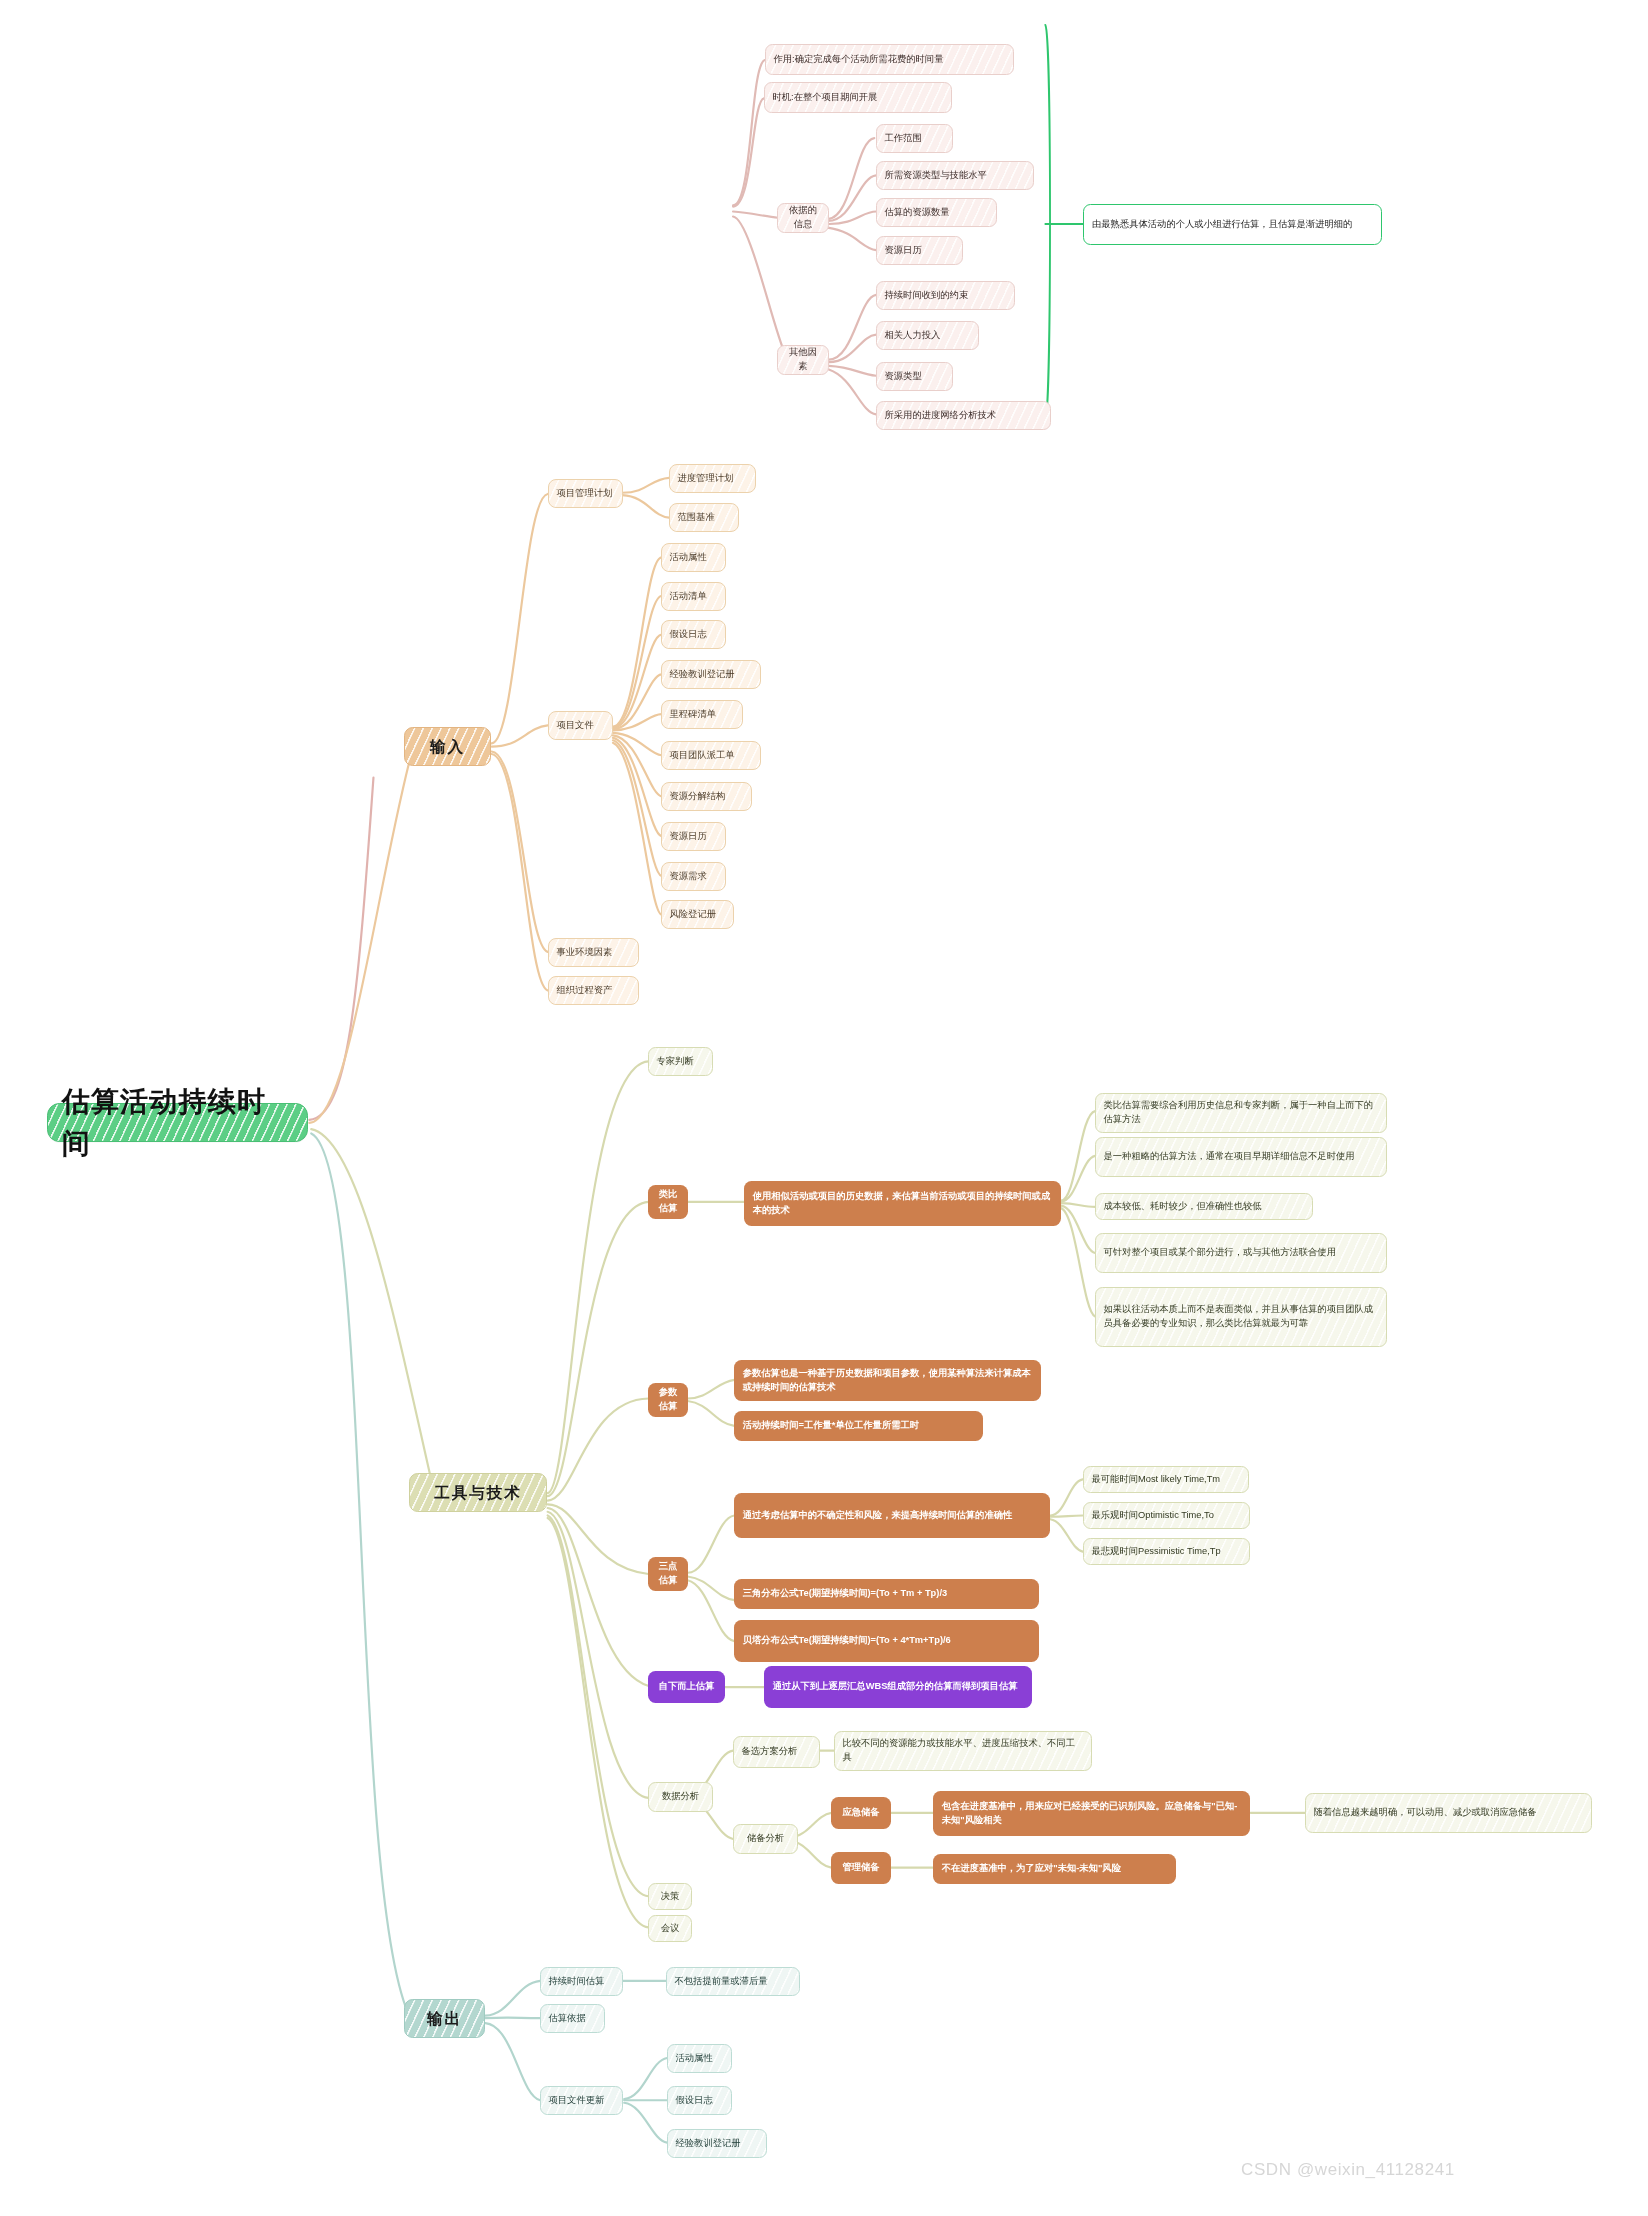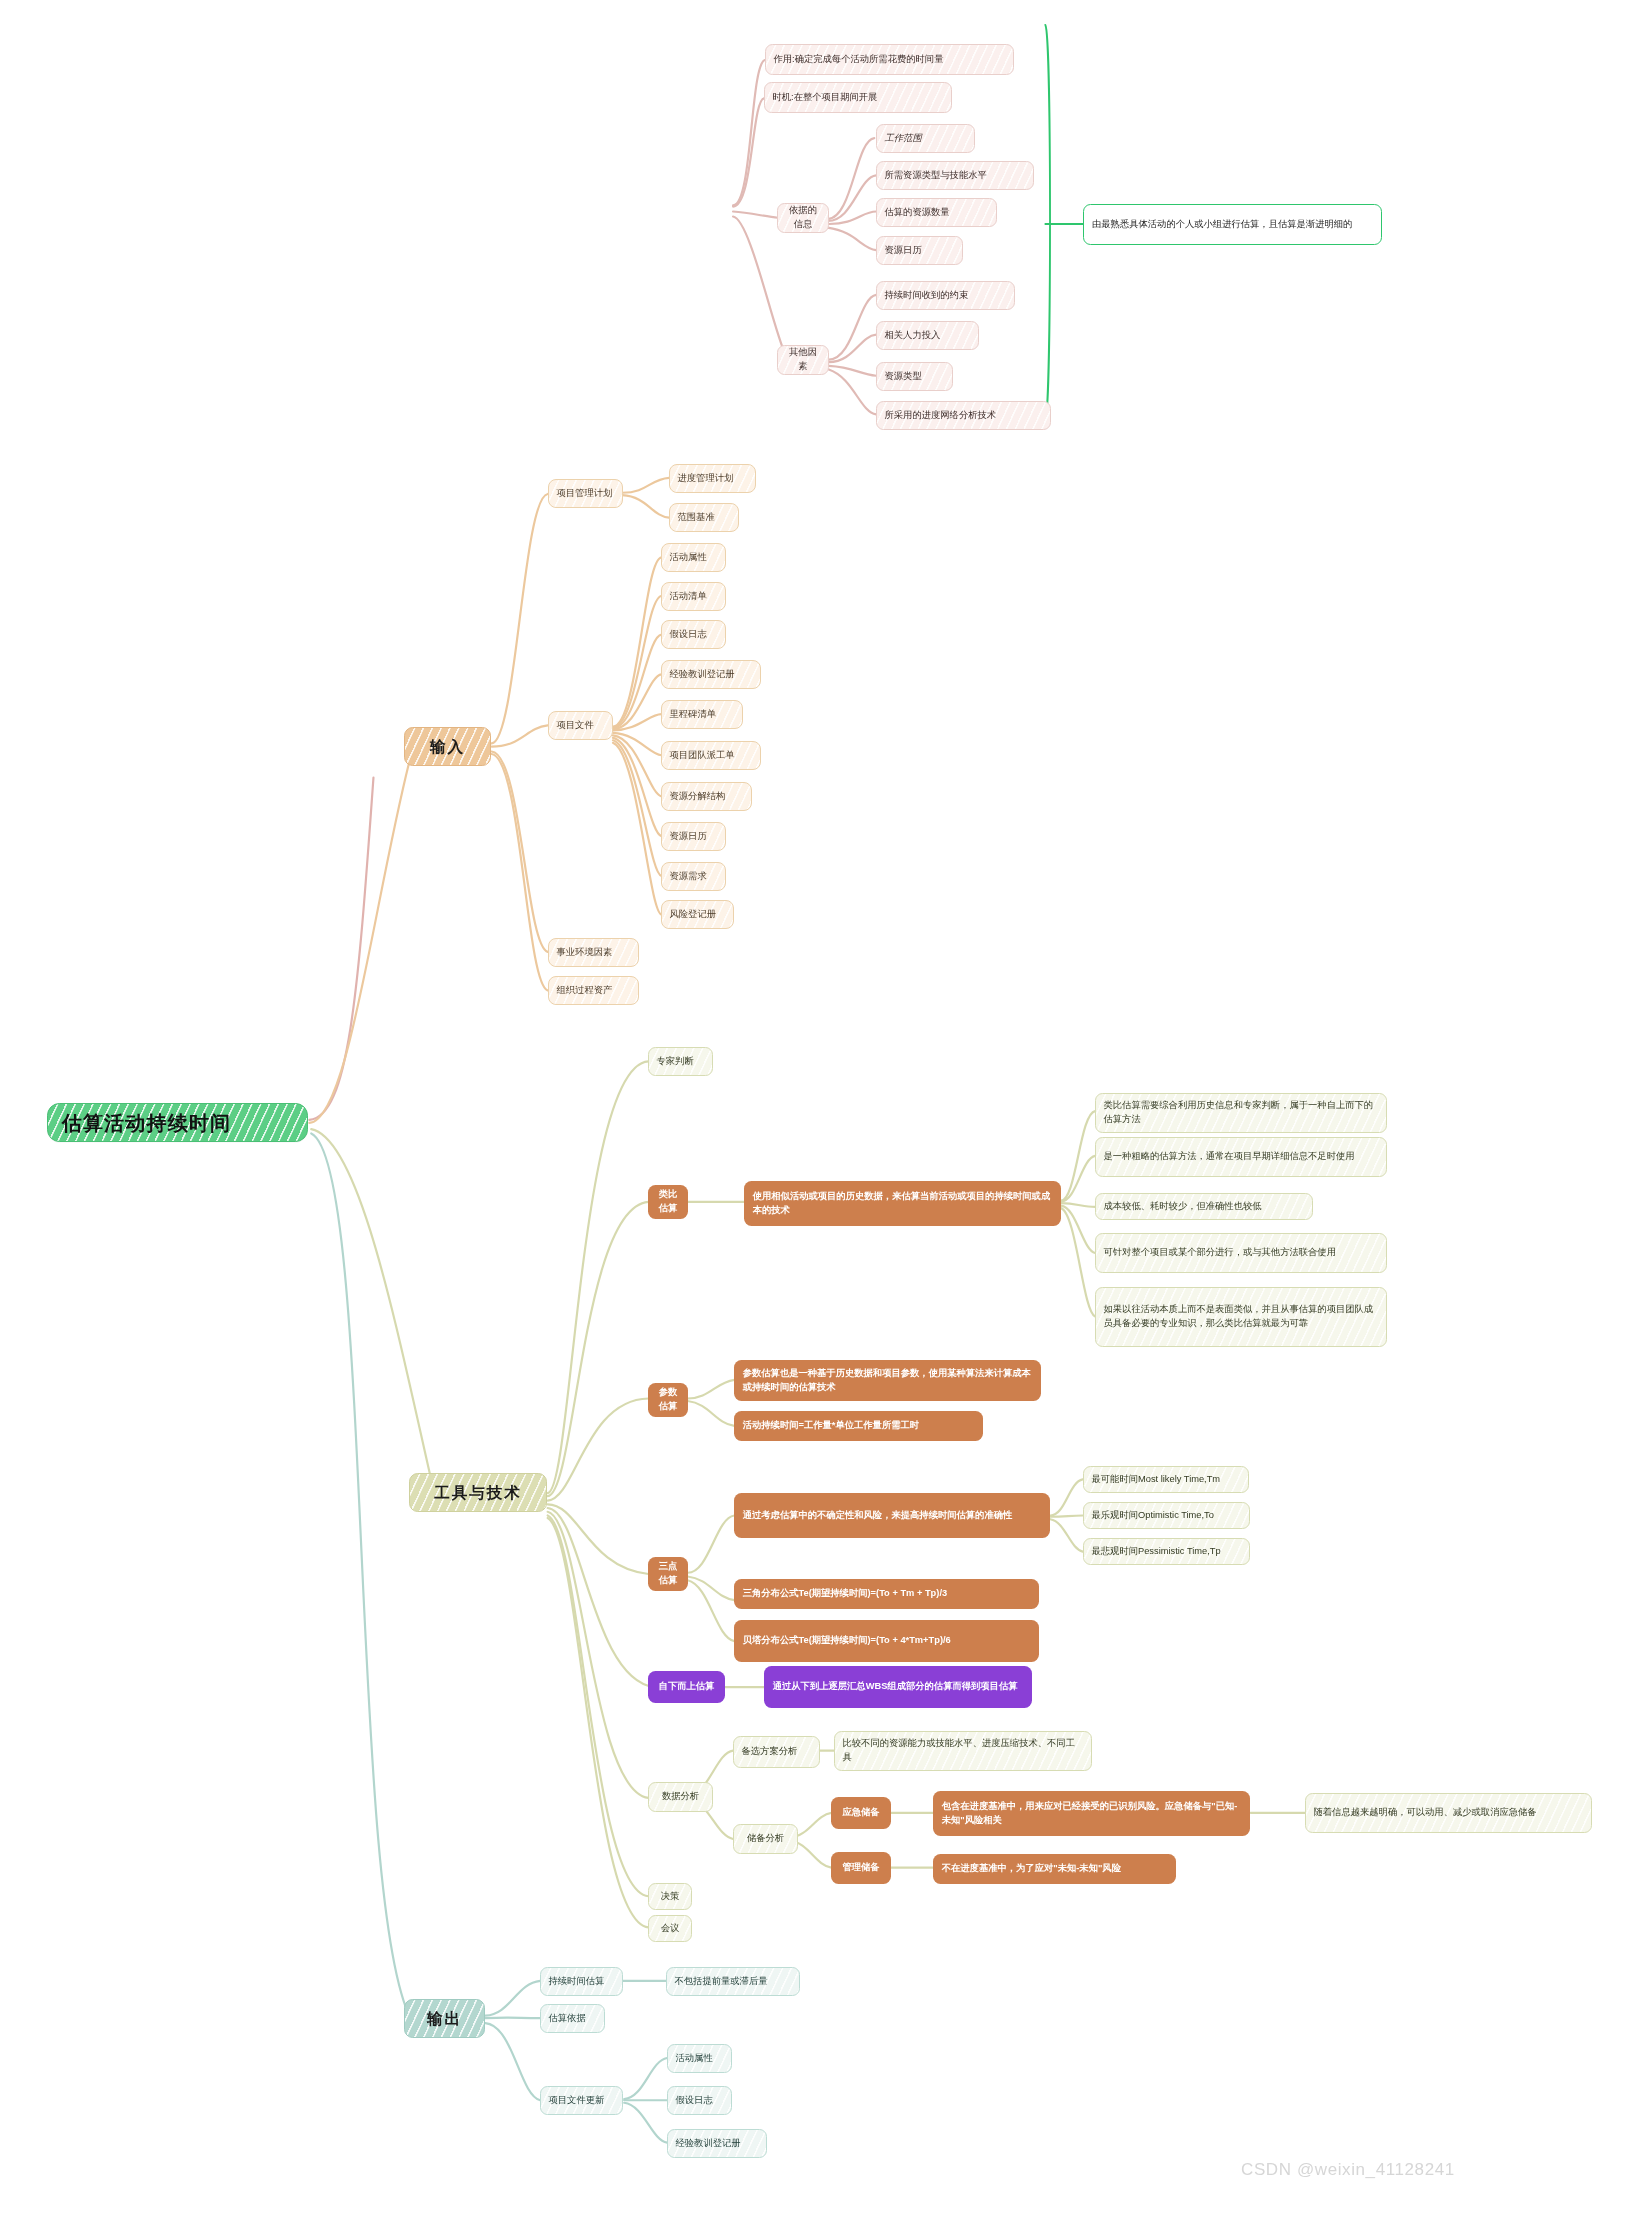--- a/index.html
+++ b/index.html
@@ -24,21 +24,21 @@
     background-image:repeating-linear-gradient(115deg,
       rgba(255,255,255,.85) 0px,rgba(255,255,255,.85) 1.2px,
       rgba(255,255,255,0) 1.9px,rgba(255,255,255,0) 8px);
   }
 
   
   .root{
     background-color:#5cce85;
     border:1.9px solid #49bf74;
     border-radius:12.4px;
-    color:#111111;font-size:20px;font-weight:bold;letter-spacing:1.2px;
+    color:#111111;font-size:28px;font-weight:bold;letter-spacing:1.2px;
     padding:0 13.7px;
     box-shadow:0 0.6px 0 rgba(0,0,0,.05);
   }
 
   
   .hub{font-size:15.6px;font-weight:bold;color:#1b1b1b;padding:0 12.4px;border-radius:8.7px;letter-spacing:1.9px;}
   .hub-orange{background-color:#eec79a;border:1.2px solid #e3b582;}
   .hub-olive{background-color:#dcdeb3;border:1.2px solid #cfd19e;}
   .hub-teal{background-color:#b3d7cf;border:1.2px solid #9fcbc1;}
 
@@ -226,21 +226,21 @@
   <div class="node pink hatch" style="left:765px;top:44px;width:249px;height:31px;">
     <span>作用:确定完成每个活动所需花费的时间量</span>
   </div>
   <div class="node pink hatch" style="left:764px;top:82px;width:188px;height:31px;">
     <span>时机:在整个项目期间开展</span>
   </div>
 
   <div class="node pink hatch" style="left:777px;top:203px;width:52px;height:30px;justify-content:flex-end;">
     <span style="text-align:center;">依据的信息</span>
   </div>
-  <div class="node pink hatch" style="left:876px;top:124px;width:99px;height:29px;font-style:italic;">
+  <div class="node pink hatch" style="left:876px;top:124px;width:77px;height:29px;">
     <span>工作范围</span>
   </div>
   <div class="node pink hatch" style="left:876px;top:161px;width:158px;height:29px;">
     <span>所需资源类型与技能水平</span>
   </div>
   <div class="node pink hatch" style="left:876px;top:198px;width:121px;height:29px;">
     <span>估算的资源数量</span>
   </div>
   <div class="node pink hatch" style="left:876px;top:236px;width:87px;height:29px;">
     <span>资源日历</span>

